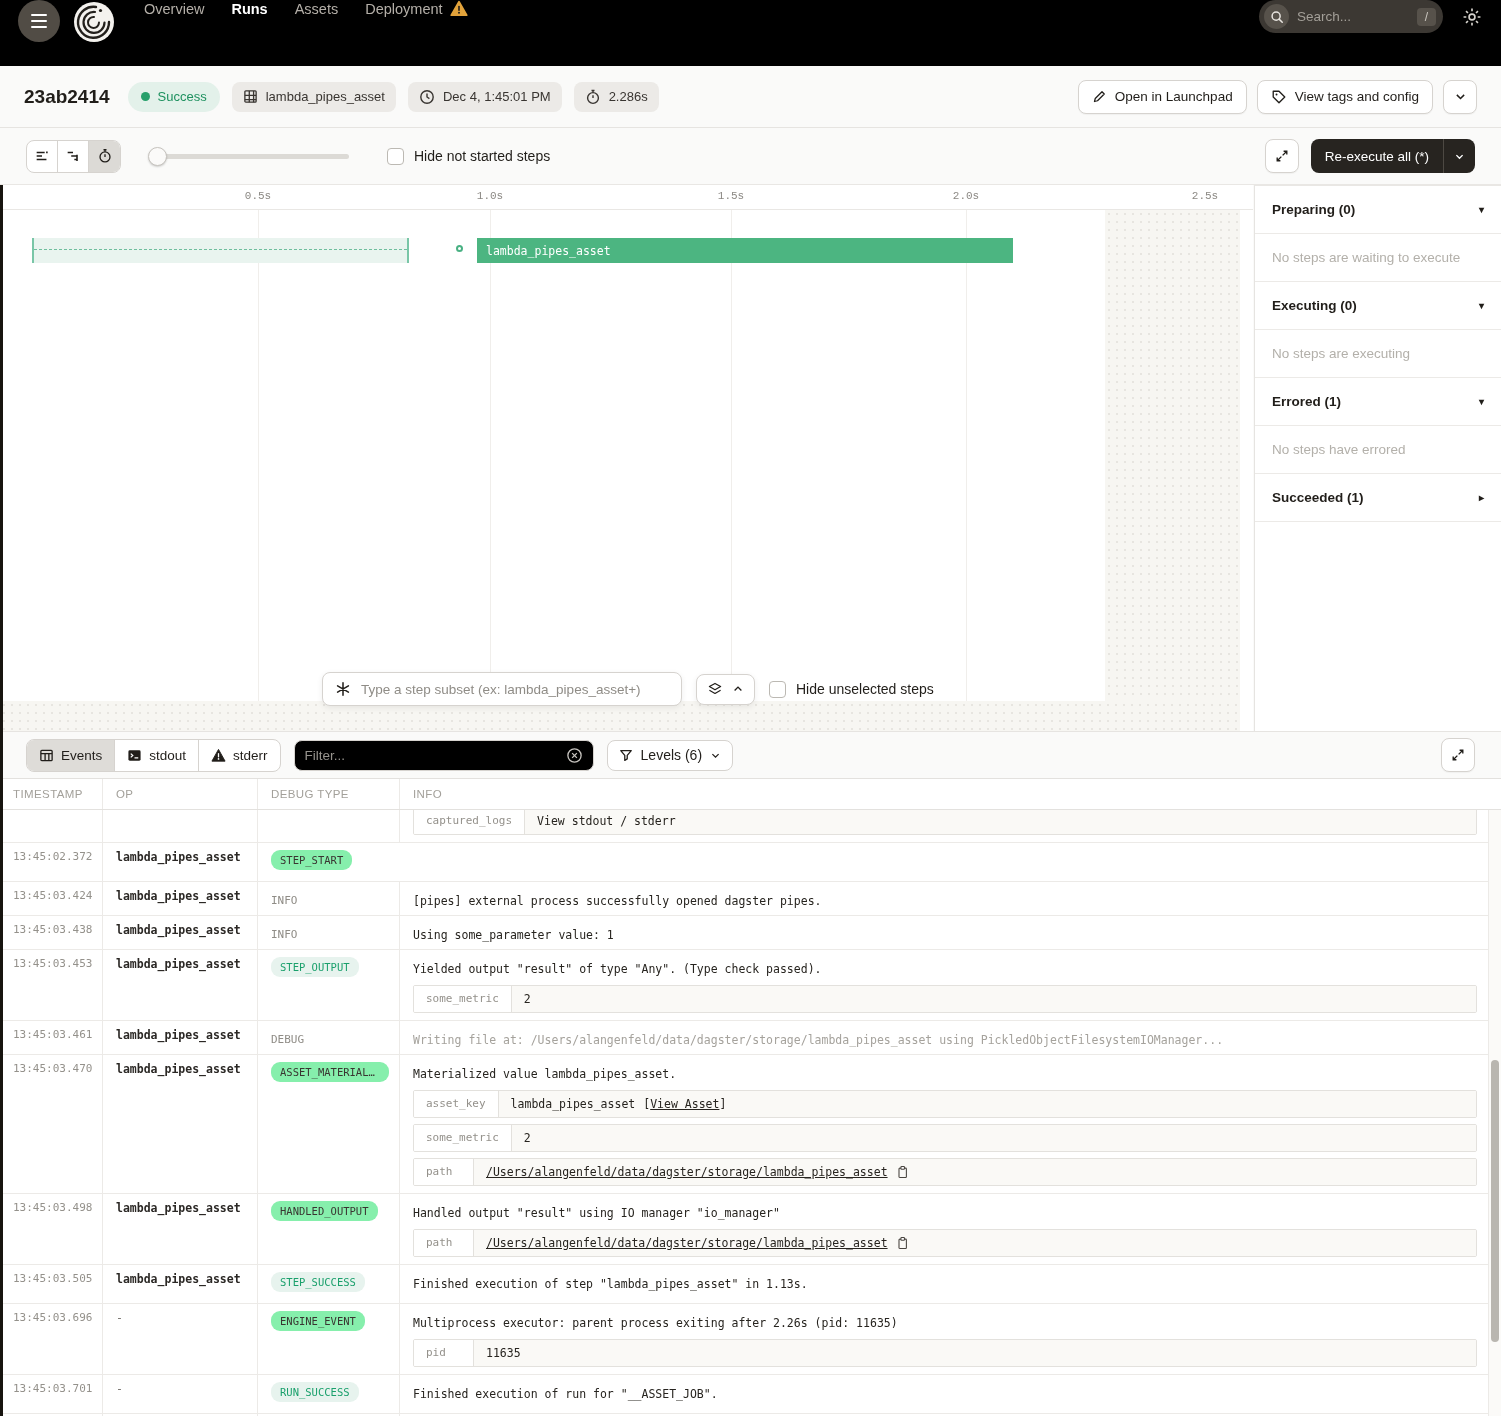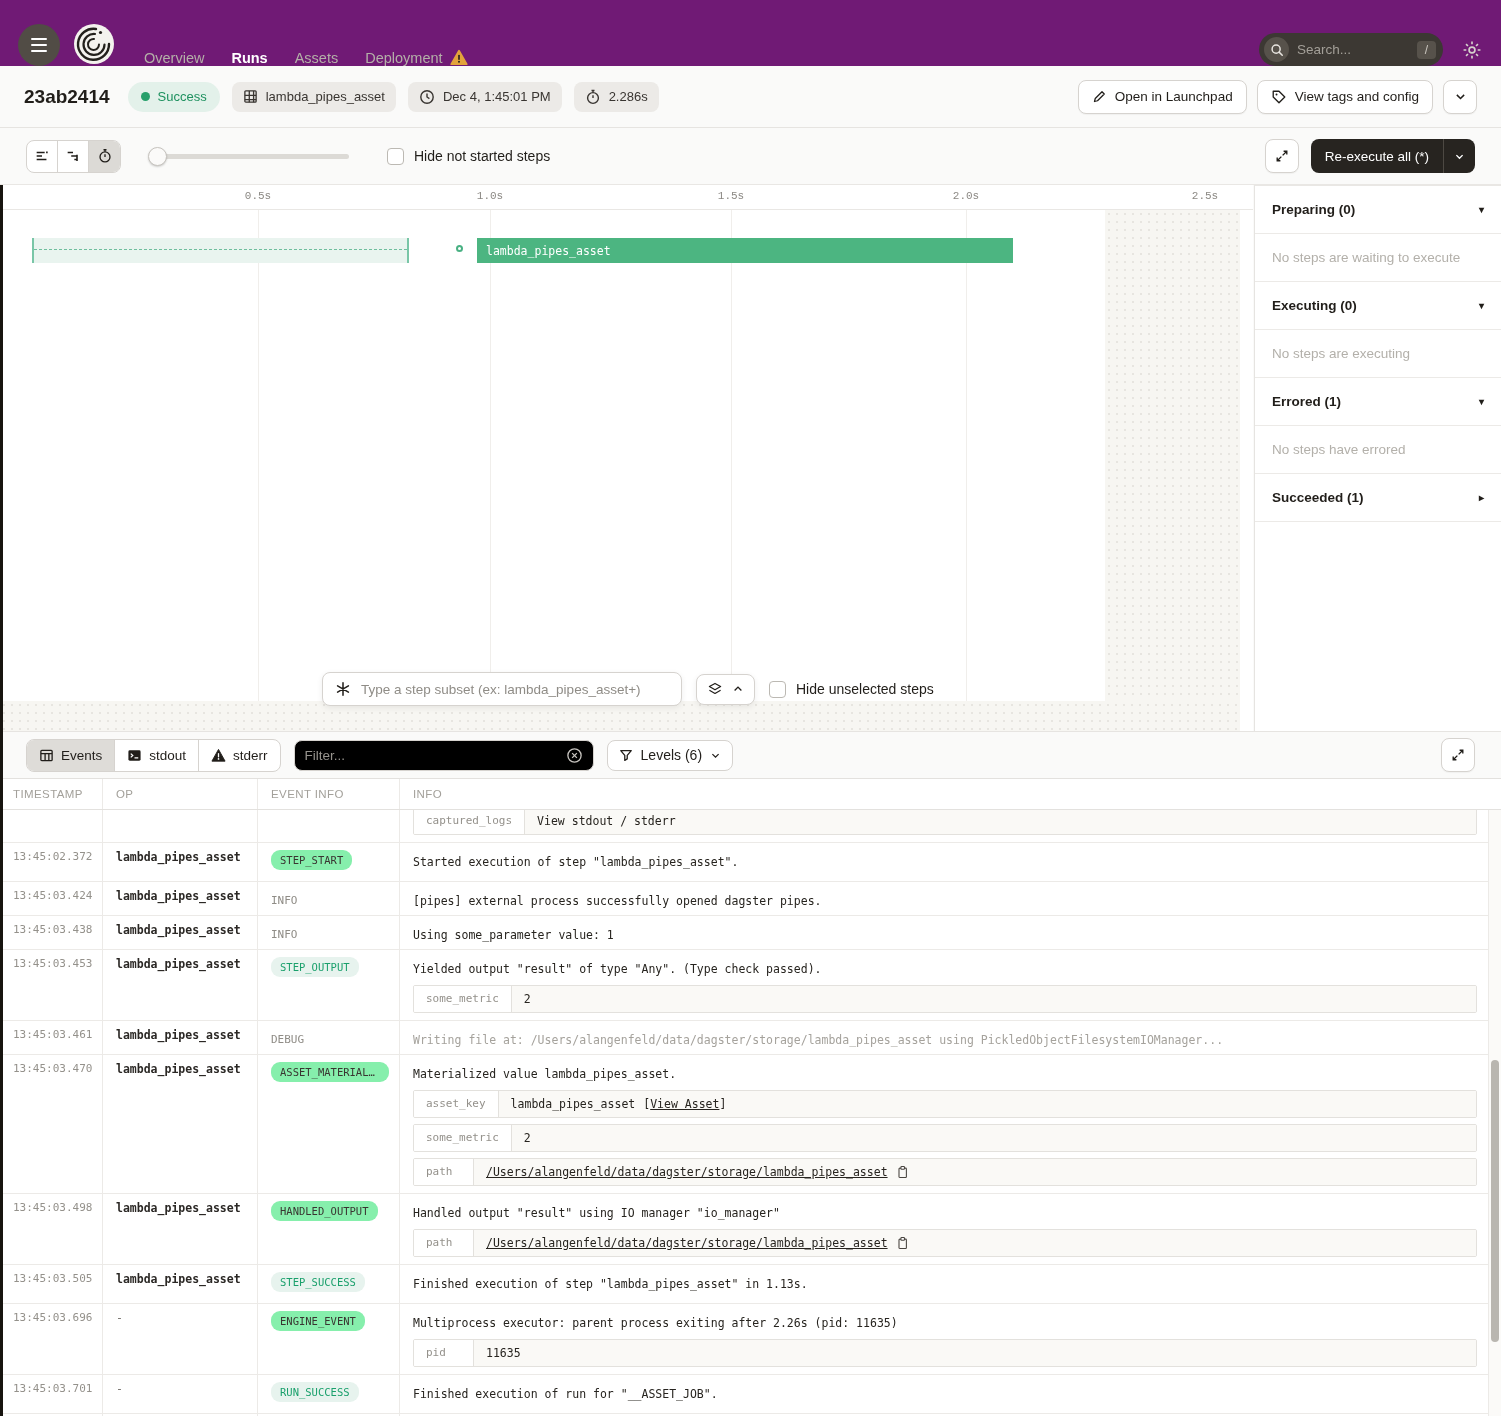--- a/index.html
+++ b/index.html
@@ -3,21 +3,21 @@
 <meta charset="utf-8">
 <style>
   * { margin:0; padding:0; box-sizing:border-box; }
   html,body { width:1501px; height:1416px; }
   body { position:relative; font-family:"Liberation Sans", sans-serif; background:#fafaf9; overflow:hidden; color:#211e1a; }
   svg { display:block; }
 
   .edge { position:absolute; left:0; top:185px; bottom:0; width:3px; background:#17140f; z-index:60; }
 
   
-  .topnav { position:absolute; top:0; left:0; right:0; height:66px; background:#701a75; display:flex; align-items:flex-end; padding:0 18px; gap:12px; z-index:40; }
+  .topnav { position:absolute; top:0; left:0; right:0; height:66px; background:#000000; display:flex; align-items:flex-start; padding:0 18px; gap:12px; z-index:40; }
   .hamburger { width:42px; height:42px; border-radius:50%; background:#514c45; display:flex; flex-direction:column; align-items:center; justify-content:center; gap:4px; cursor:pointer; }
   .hamburger i { display:block; width:16px; height:2px; background:#fff; border-radius:1px; }
   .nav-items { display:flex; gap:27px; margin-left:16px; }
   .nav-item { color:#b4afa8; font-size:14.5px; cursor:pointer; display:flex; align-items:center; gap:7px; }
   .nav-item.active { color:#fff; font-weight:700; }
   .nav-right { margin-left:auto; display:flex; align-items:center; gap:18px; }
   .search-pill { width:184px; height:33px; background:#3c3833; border-radius:17px; display:flex; align-items:center; padding:0 7px 0 5px; gap:8px; cursor:text; }
   .search-circle { width:25px; height:25px; border-radius:50%; background:#57524b; display:flex; align-items:center; justify-content:center; flex:none; }
   .search-text { color:#a39f98; font-size:13.5px; flex:1; }
   .kbd { background:#57524b; color:#ccc8c1; font-size:12px; border-radius:4px; padding:2px 8px; }
@@ -417,44 +417,41 @@
         <svg width="16" height="16" viewBox="0 0 20 20" fill="none" stroke="#211e1a" stroke-width="1.7">
             <path d="M12 4h4v4M16 4l-5.2 5.2M8 16H4v-4M4 16l5.2-5.2"></path>
           </svg>
       </span>
     </div>
   </div>
   <div class="etable">
     <div class="thead" id="thead">
         <div>TIMESTAMP</div>
         <div>OP</div>
-        <div>EVENT INFO</div>
+        <div>DEBUG TYPE</div>
         <div>INFO</div>
       </div>
     <div id="event-rows">
         <div class="row partial">
           <div class="cell ts"></div>
           <div class="cell op"></div>
           <div class="cell et"></div>
           <div class="cell info">
             <div class="meta">
               <div class="k">captured_logs</div>
               <div class="v">
                 <span>View stdout / stderr</span>
               </div>
             </div>
           </div>
         </div>
         <div class="row">
           <div class="cell ts">13:45:02.372</div>
           <div class="cell op">lambda_pipes_asset</div>
           <div class="cell et"><span class="badge grey">STEP_START</span></div>
-          <div class="cell info">
-            <span class="info-text">Started execution of step "lambda_pipes_asset".</span>
-          </div>
         </div>
         <div class="row">
           <div class="cell ts">13:45:03.424</div>
           <div class="cell op">lambda_pipes_asset</div>
           <div class="cell et"><span class="et-plain">INFO</span></div>
           <div class="cell info">
             <span class="info-text">[pipes] external process successfully opened dagster pipes.</span>
           </div>
         </div>
         <div class="row">

